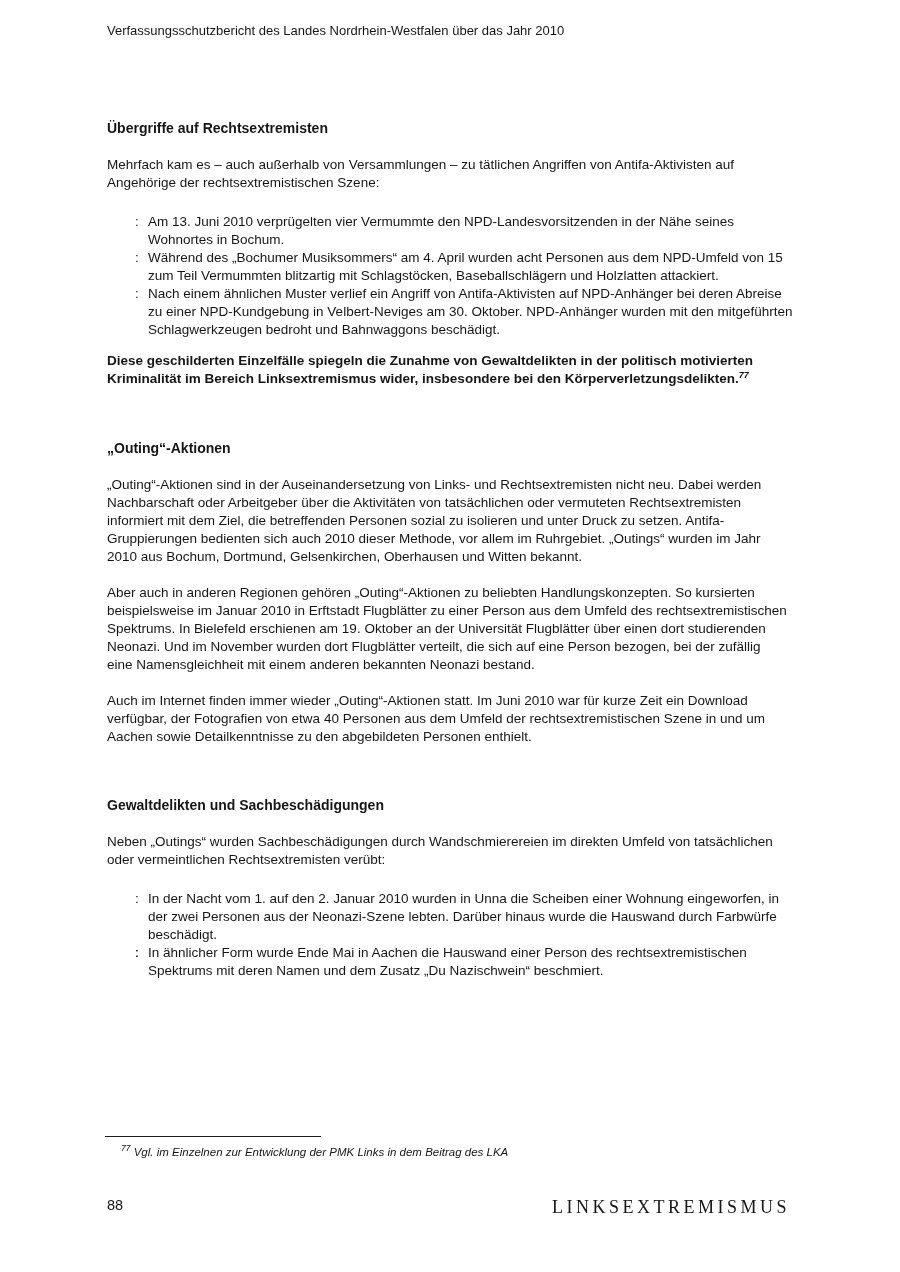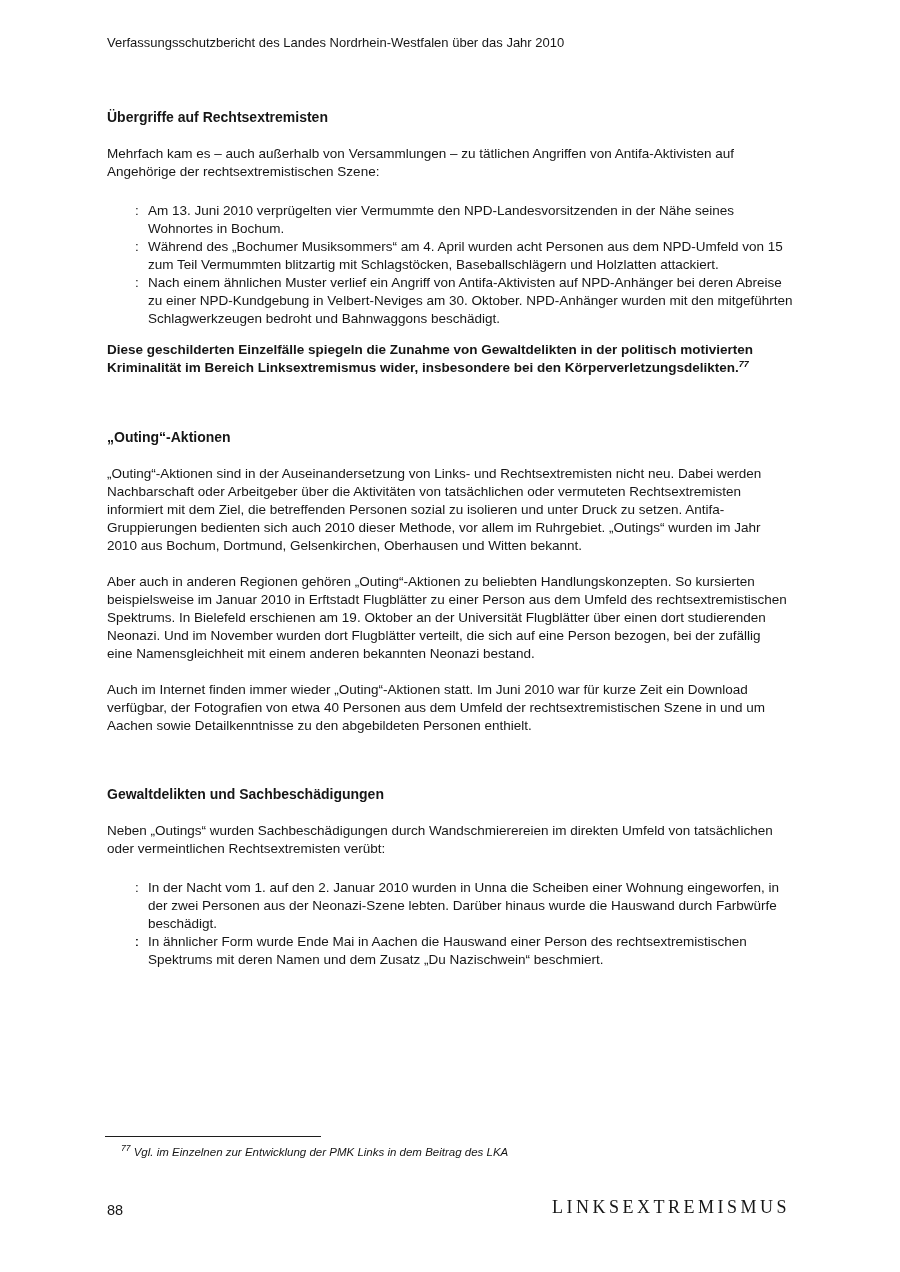--- a/index.html
+++ b/index.html
@@ -11,28 +11,28 @@
     position: relative;
     width: 900px;
     height: 1272px;
     background: #ffffff;
     color: #161616;
     font-family: "Liberation Sans", sans-serif;
     overflow: hidden;
   }
   .running-header {
     position: absolute;
-    top: 35px;
+    top: 23px;
     left: 107px;
     font-size: 13px;
     line-height: 16px;
   }
   .content {
     position: absolute;
-    top: 0;
+    top: 11px;
     left: 107px;
     width: 688px;
     display: flow-root;
     font-size: 13.5px;
     line-height: 18px;
     text-align: left;
     hyphens: auto;
     -webkit-hyphens: auto;
   }
   .heading {
@@ -90,21 +90,21 @@
     vertical-align: super;
     line-height: 0;
   }
   .page-footer {
     position: absolute;
     left: 107px;
     right: 110px;
     top: 1197px;
     display: flex;
     justify-content: space-between;
-    align-items: flex-end;
+    align-items: flex-start;
   }
   .page-number {
     font-size: 14.5px;
   }
   .section-label {
     font-family: "Liberation Serif", serif;
     font-size: 18px;
     letter-spacing: 3.5px;
   }
 </style>

